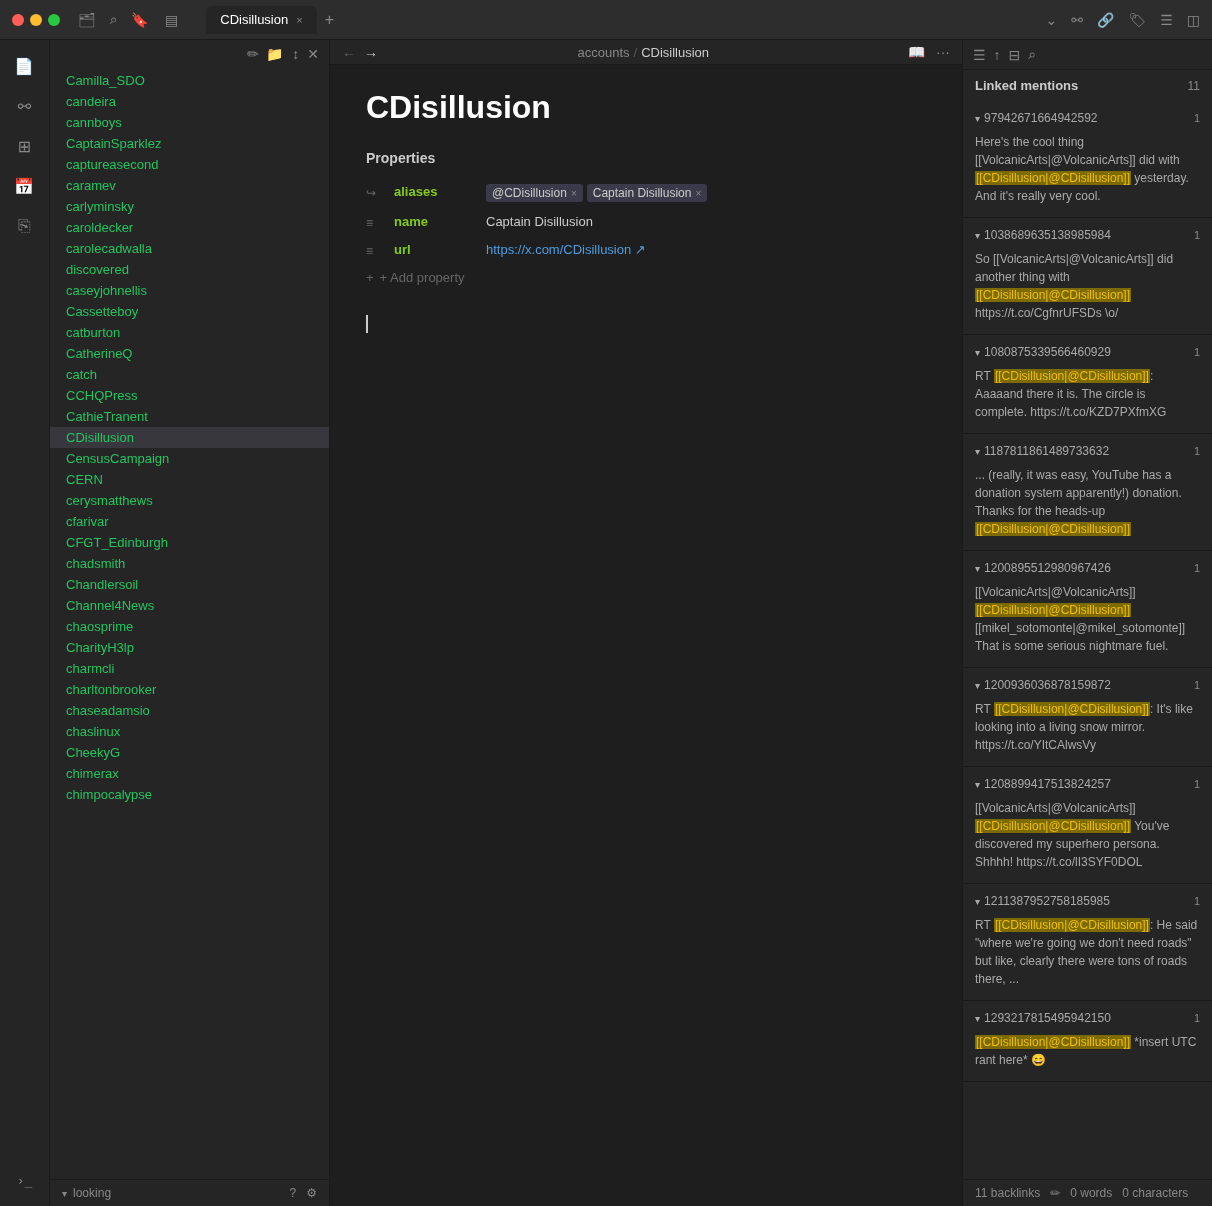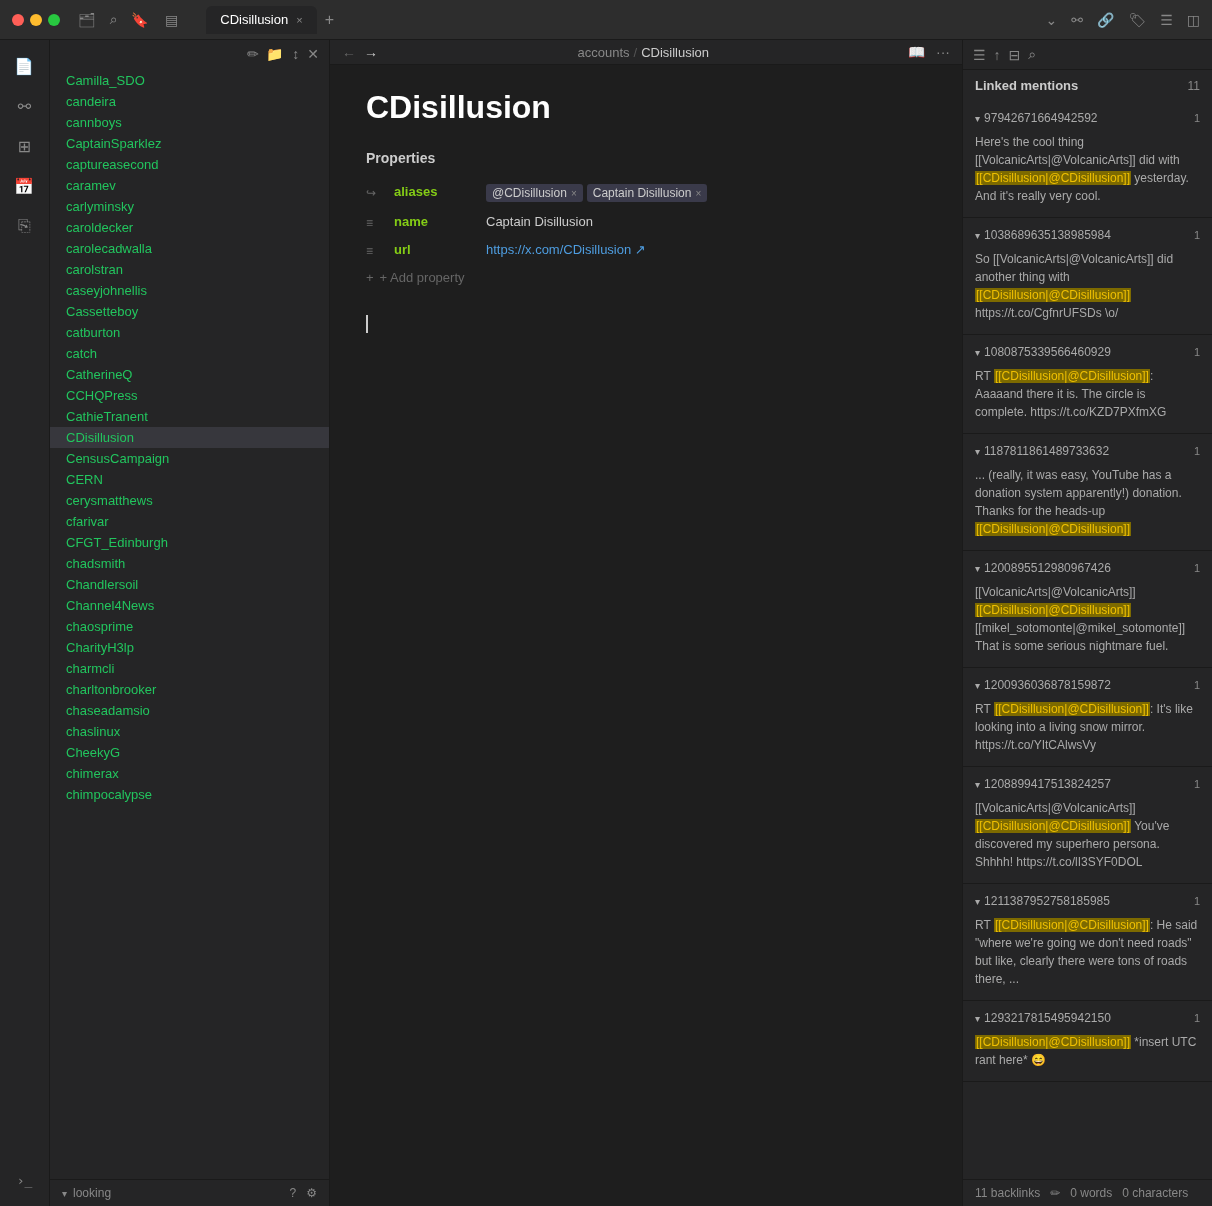--- a/index.html
+++ b/index.html
@@ -483,26 +483,26 @@
     <div class="file-list">
       <div class="file-item">Camilla_SDO</div>
       <div class="file-item">candeira</div>
       <div class="file-item">cannboys</div>
       <div class="file-item">CaptainSparklez</div>
       <div class="file-item">captureasecond</div>
       <div class="file-item">caramev</div>
       <div class="file-item">carlyminsky</div>
       <div class="file-item">caroldecker</div>
       <div class="file-item">carolecadwalla</div>
-      <div class="file-item">carolstran</div>
+      <div class="file-item">discovered</div>
       <div class="file-item">caseyjohnellis</div>
       <div class="file-item">Cassetteboy</div>
       <div class="file-item">catburton</div>
+      <div class="file-item">CatherineQ</div>
       <div class="file-item">catch</div>
-      <div class="file-item">CatherineQ</div>
       <div class="file-item">CCHQPress</div>
       <div class="file-item">CathieTranent</div>
       <div class="file-item selected">CDisillusion</div>
       <div class="file-item">CensusCampaign</div>
       <div class="file-item">CERN</div>
       <div class="file-item">cerysmatthews</div>
       <div class="file-item">cfarivar</div>
       <div class="file-item">CFGT_Edinburgh</div>
       <div class="file-item">chadsmith</div>
       <div class="file-item">Chandlersoil</div>

